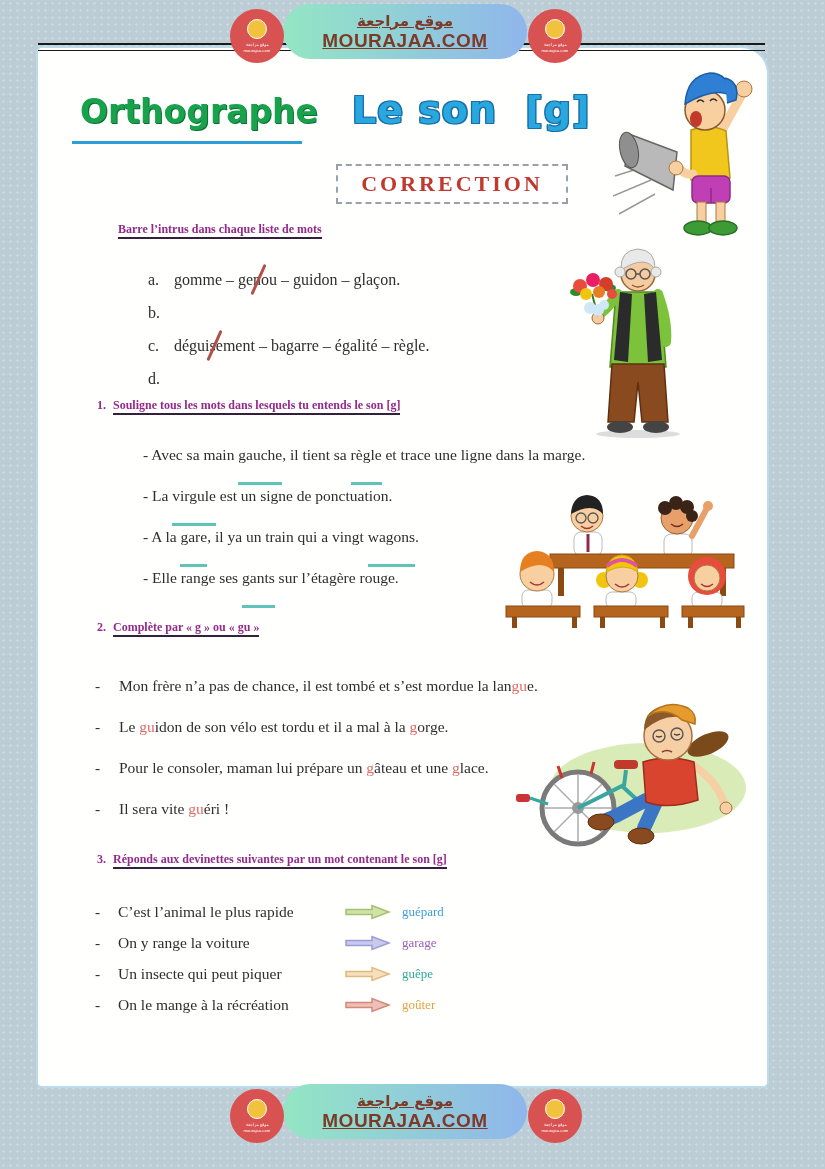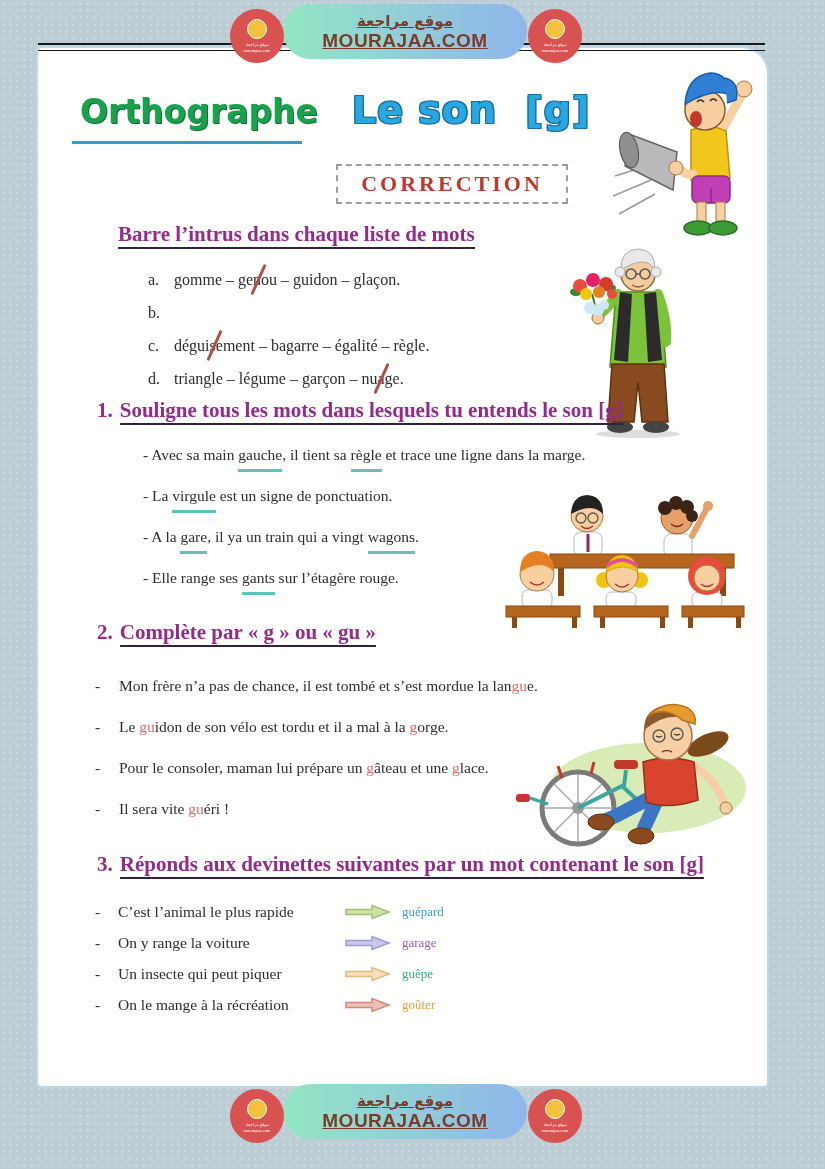--- a/index.html
+++ b/index.html
@@ -40,35 +40,35 @@
   .lesson-title{position:absolute;left:352px;top:88px;font-family:"DejaVu Sans",sans-serif;
         font-weight:bold;font-size:38px;letter-spacing:1px;color:var(--lesson_blue);
         text-shadow:-1.3px -1.3px 0 var(--lesson_outline),1.3px -1.3px 0 var(--lesson_outline),
                     -1.3px 1.3px 0 var(--lesson_outline),1.3px 1.3px 0 var(--lesson_outline);z-index:3;}
   .correction-box{position:absolute;left:336px;top:164px;width:228px;height:36px;
         border:2px dashed #98a0a8;display:flex;align-items:center;justify-content:center;
         background:#fff;z-index:3;}
   .correction-box span{font-weight:bold;font-size:22px;letter-spacing:3px;color:var(--correction_red);}
 
   
-  .sec-heading{position:absolute;z-index:3;font-weight:bold;font-size:21px;color:var(--heading_purple);}
+  .sec-heading{position:absolute;z-index:3;font-weight:bold;font-size:12px;color:var(--heading_purple);}
   .sec-heading .sec-num{margin-right:7px;}
   .h-underline{border-bottom:2px solid var(--heading_underline);padding-bottom:1px;}
 
   
   .word-list{position:absolute;left:148px;top:268px;z-index:3;font-size:16px;}
   .word-row{display:flex;margin-bottom:10px;line-height:23px;}
   .item-label{display:inline-block;width:26px;}
   .crossed{position:relative;}
   .crossed::after{content:"";position:absolute;left:48%;top:-8px;bottom:-8px;width:3px;
         background:var(--cross_red);transform:rotate(24deg);border-radius:2px;}
 
   .sentence-list{position:absolute;left:143px;top:443px;z-index:3;font-size:15.5px;}
   .sent-row{margin-bottom:18px;line-height:23px;}
-  .hl{border-bottom:3px solid var(--teal_underline);padding-bottom:6px;}
+  .hl{border-bottom:3px solid var(--teal_underline);padding-bottom:19px;}
 
   .sentence-list2{position:absolute;left:95px;top:674px;z-index:3;font-size:15.5px;}
   .sent2-row{display:flex;margin-bottom:17px;line-height:24px;}
   .sent2-row .dash{width:12px;margin-right:12px;}
   .red-letter{color:var(--fill_red);}
 
   .riddle-list{position:absolute;left:95px;top:901px;z-index:3;font-size:15.5px;}
   .riddle-row{display:flex;align-items:center;margin-bottom:9px;line-height:22px;}
   .riddle-row .dash{width:12px;margin-right:11px;}
   .riddle-row .clue{width:226px;}
@@ -261,21 +261,20 @@
       </div>
       <div class="word-row">
         <span class="item-label">b.</span>
       </div>
       <div class="word-row">
         <span class="item-label">c.</span>
         <span><span class="crossed">déguisement</span><span> – bagarre – égalité – règle.</span></span>
       </div>
       <div class="word-row">
         <span class="item-label">d.</span>
-        <span><span>triangle – légume – garçon – </span><span class="crossed">nuage</span><span>.</span></span>
       </div>
     </div>
 
   <div class="sec-heading" style="left:97px;top:398px;">
     <span class="sec-num">1.</span><span class="h-underline">Souligne tous les mots dans lesquels tu entends le son [g]</span>
   </div>
   <div id="list-ex1" class="sentence-list">
       <div class="sent-row"><span>- Avec sa main </span><span class="hl">gauche</span><span>, il tient sa </span><span class="hl">règle</span><span> et trace une ligne dans la marge.</span></div>
       <div class="sent-row"><span>- La </span><span class="hl">virgule</span><span> est un signe de ponctuation.</span></div>
       <div class="sent-row"><span>- A la </span><span class="hl">gare</span><span>, il ya un train qui a vingt </span><span class="hl">wagons</span><span>.</span></div>

